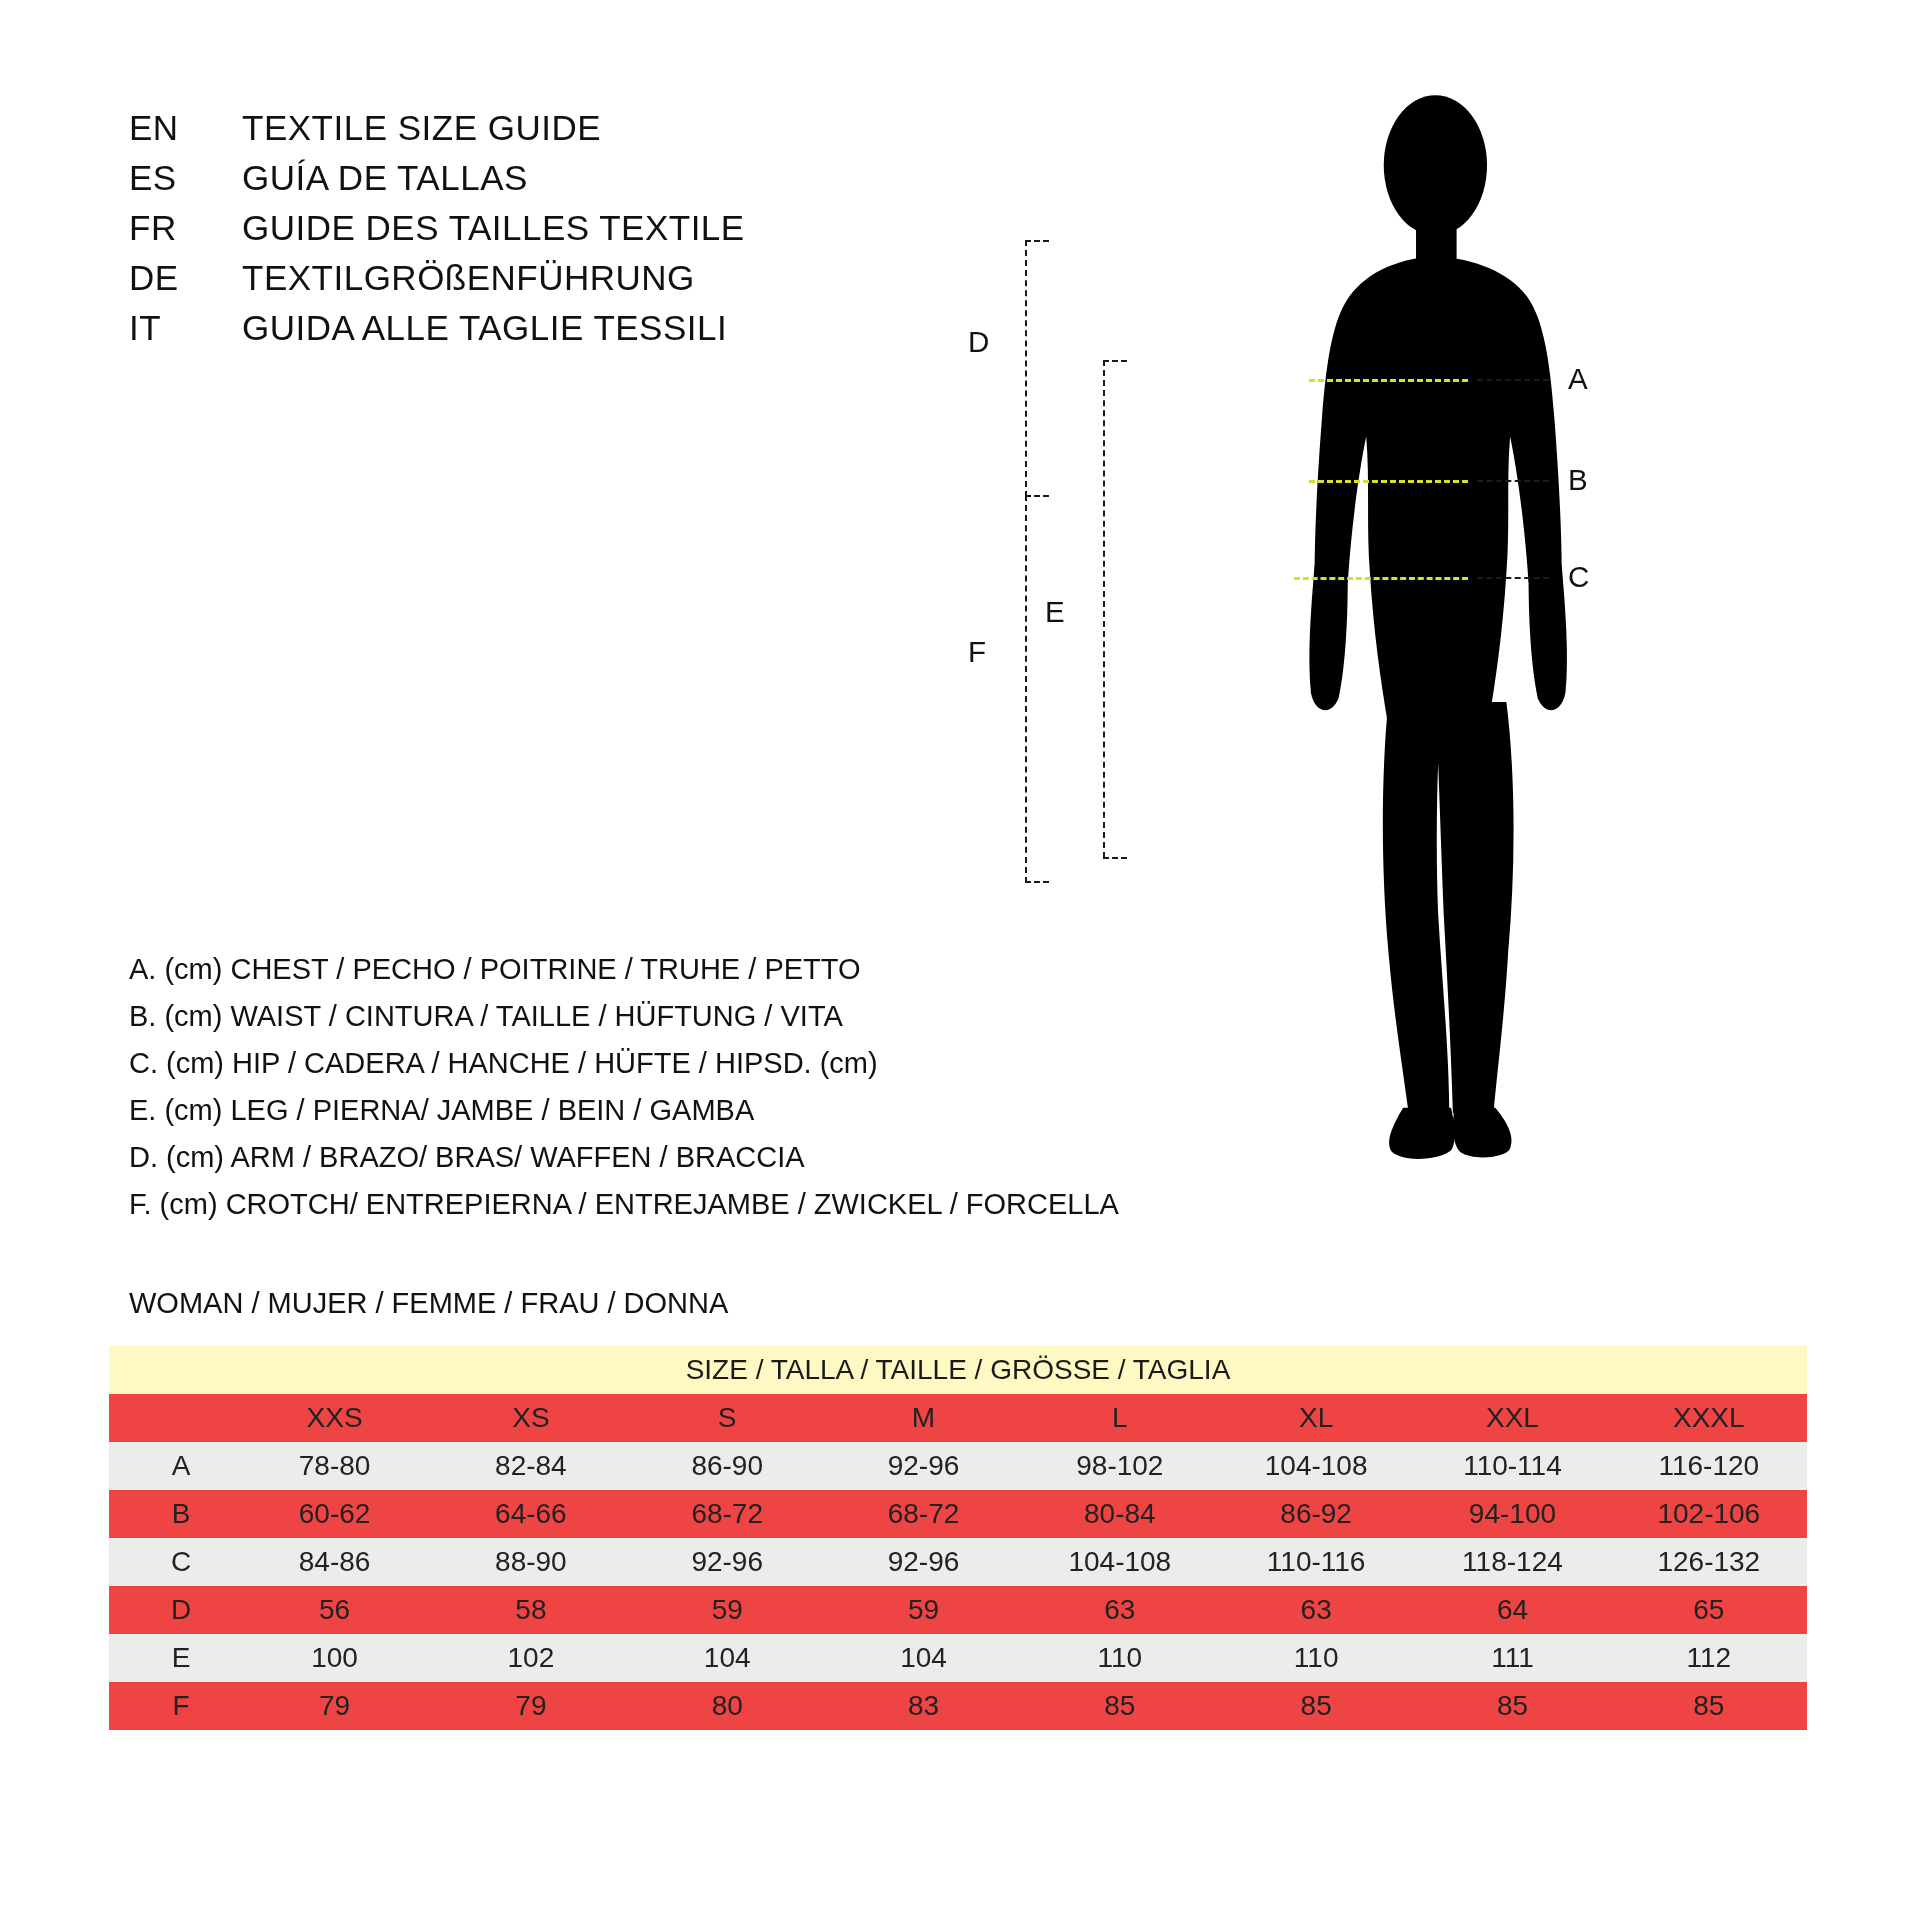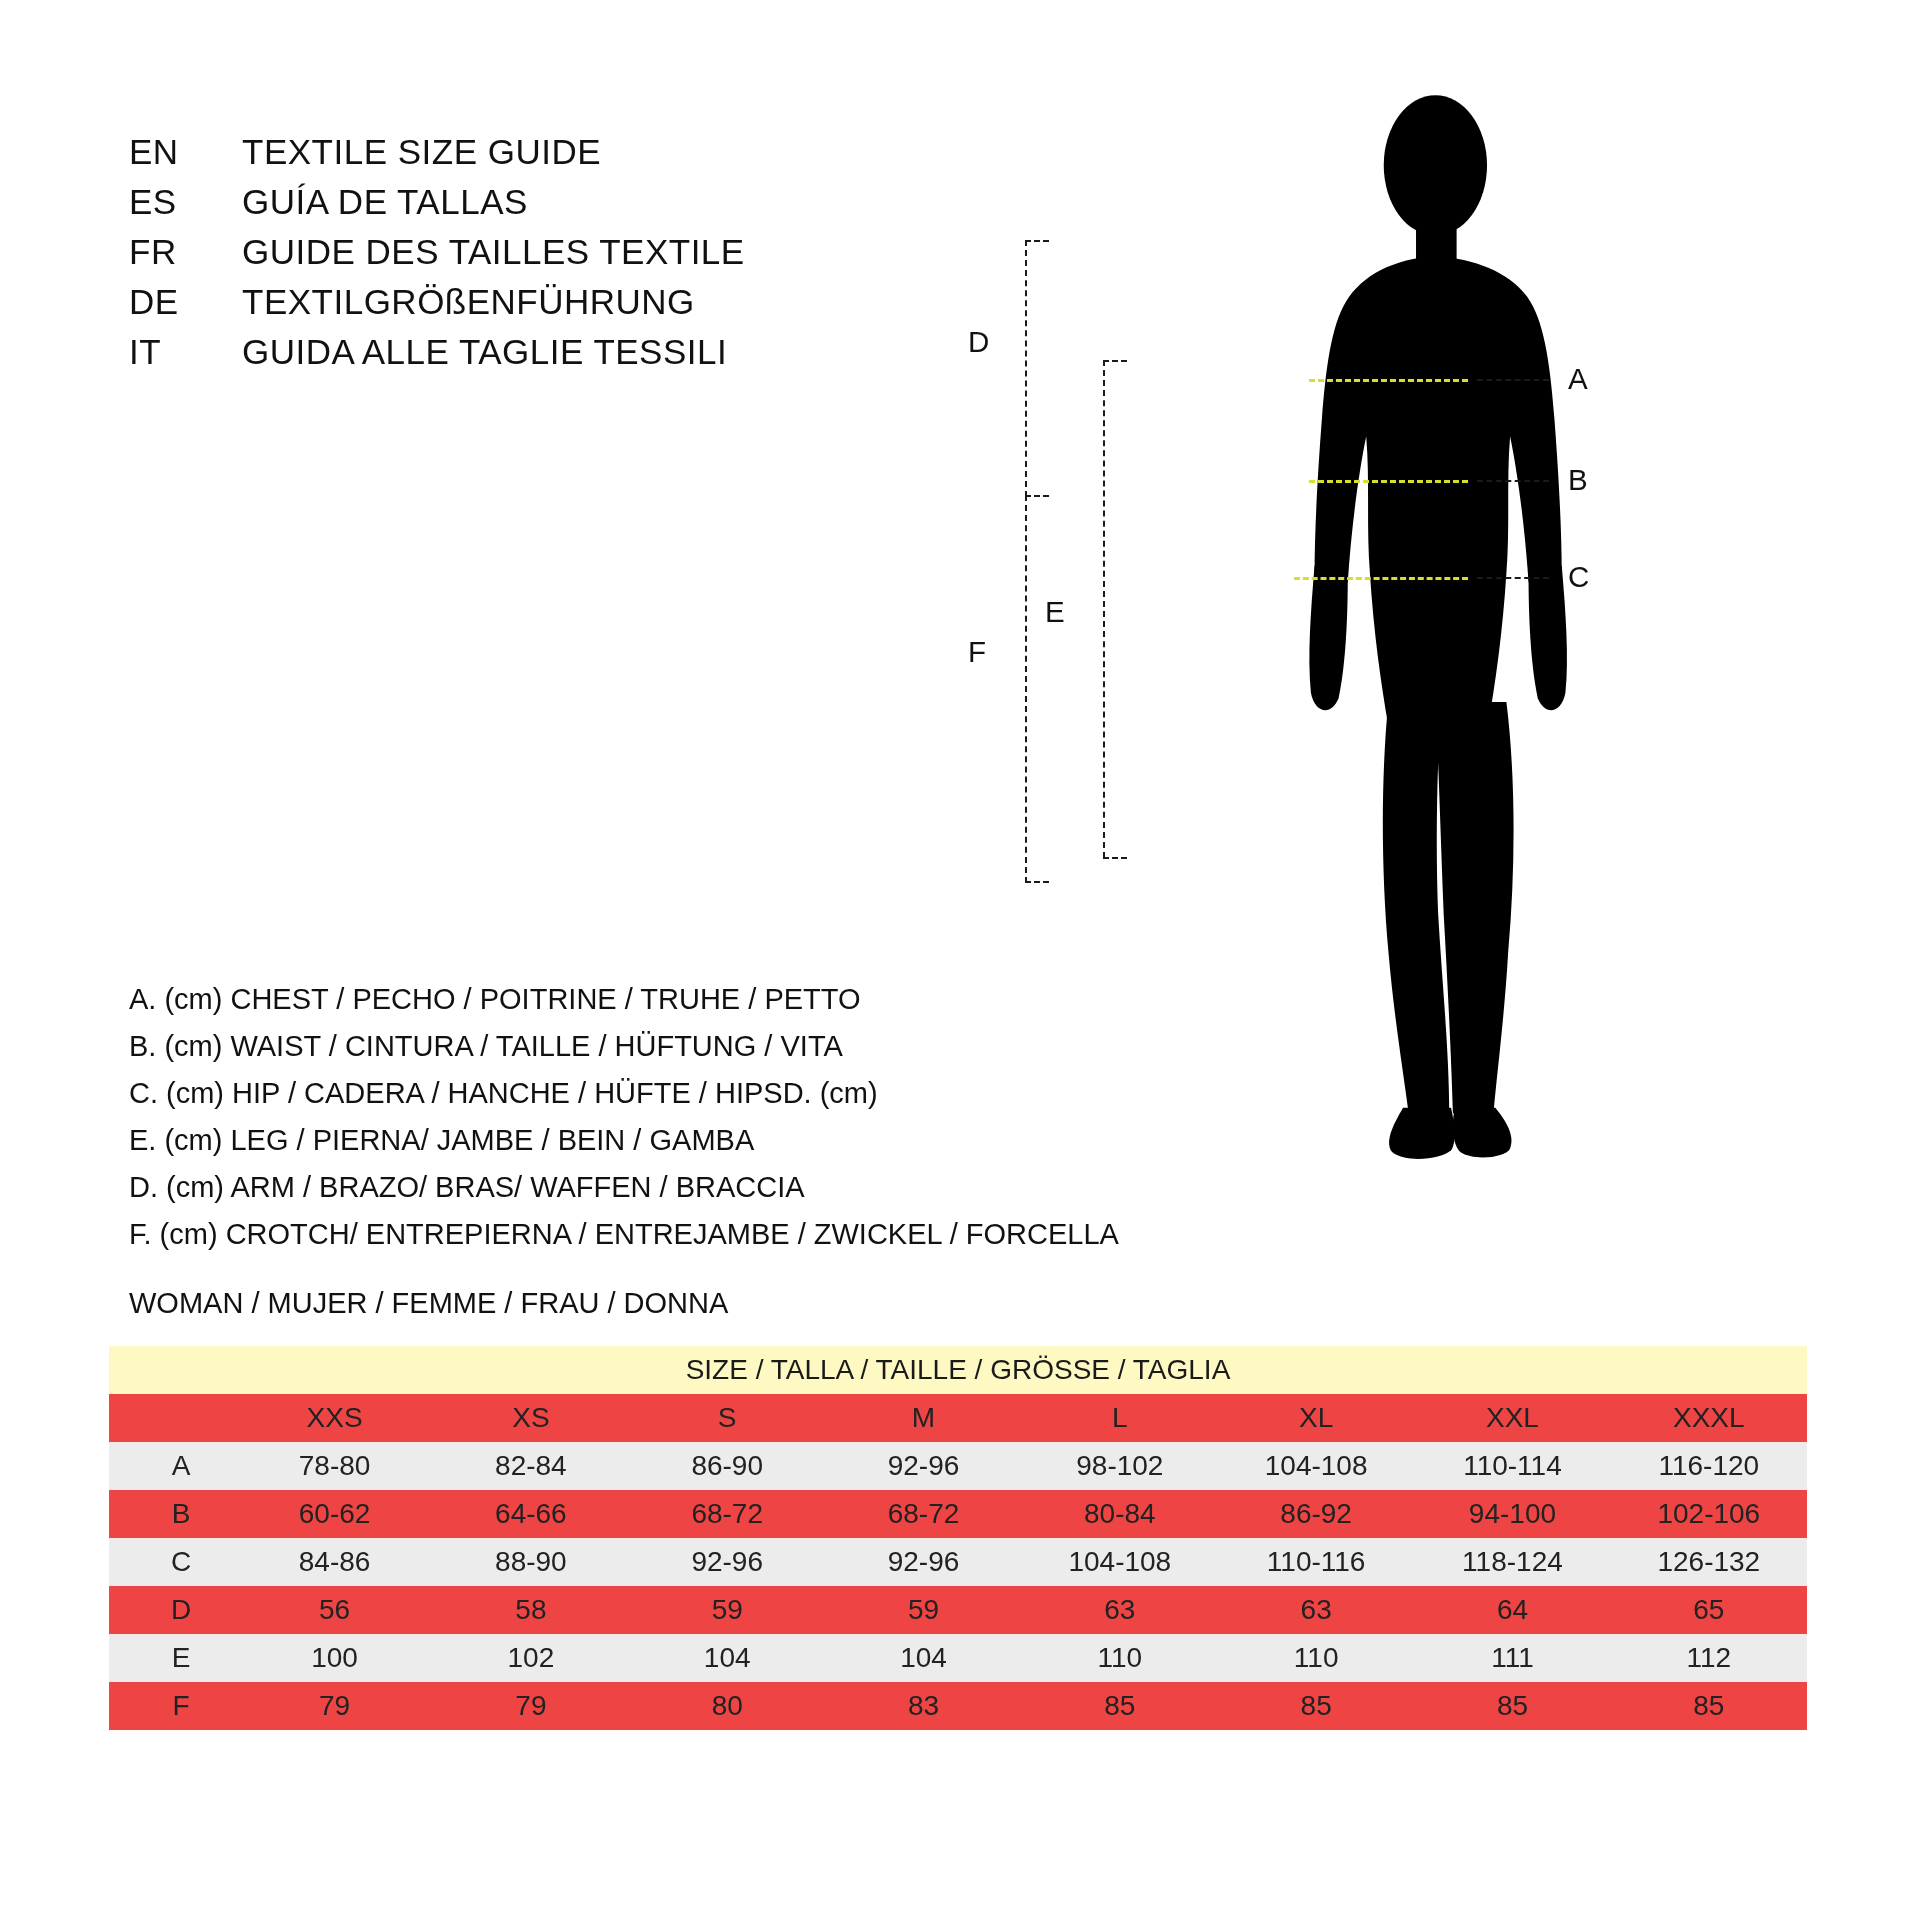--- a/index.html
+++ b/index.html
@@ -17,21 +17,21 @@
   }
   .page {
     position: absolute;
     inset: 0;
   }
 
   
   .titles {
     position: absolute;
     left: 129px;
-    top: 132px;
+    top: 108px;
   }
   .title-row {
     display: flex;
     align-items: baseline;
     height: 50px;
     font-size: 35px;
     letter-spacing: 0.5px;
     color: #111;
   }
   .title-lang {
@@ -41,21 +41,20 @@
   .title-text {
     white-space: nowrap;
     text-align: right;
   }
 
   
   .legend {
     position: absolute;
     left: 129px;
     top: 955px;
-    margin-top: 30px;
   }
   .legend-row {
     font-size: 29px;
     line-height: 1;
     height: 47px;
     white-space: nowrap;
     color: #111;
   }
   .group-label {
     position: absolute;

